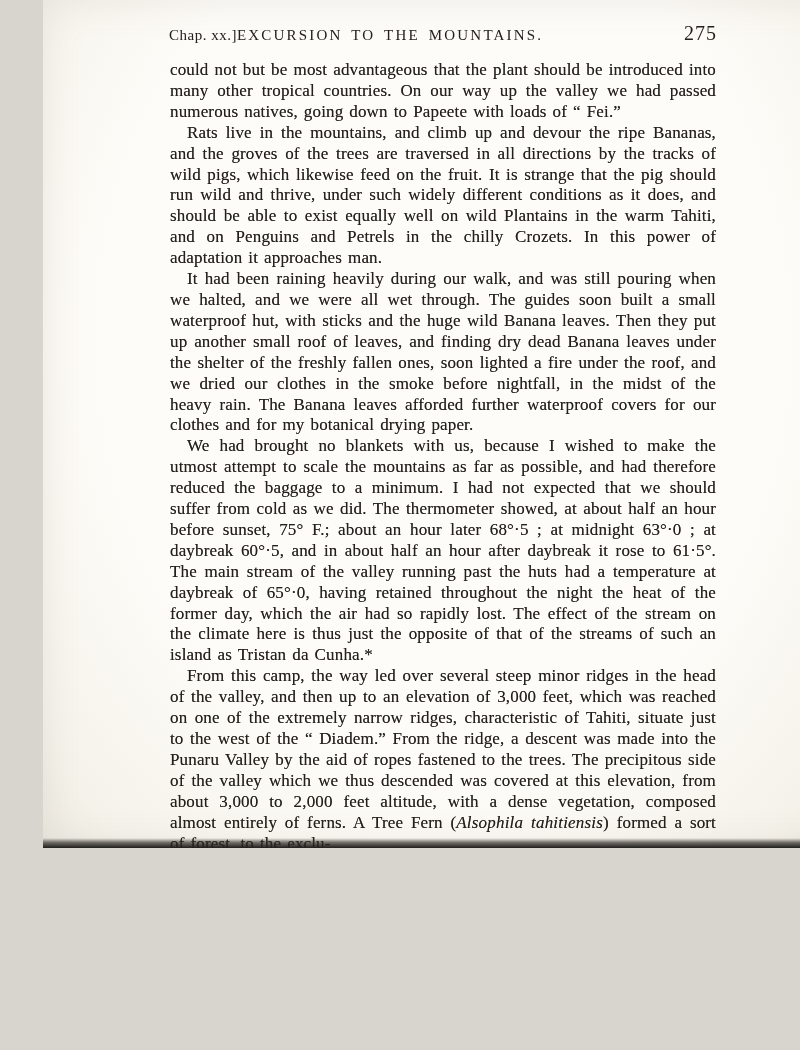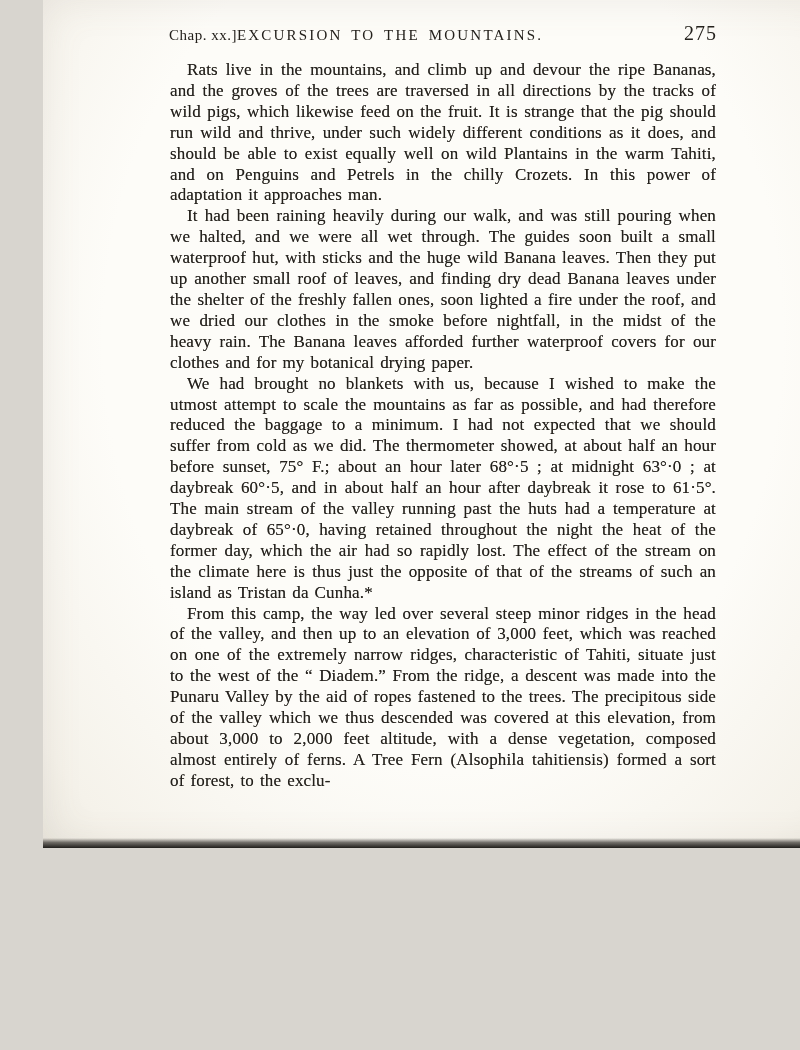--- a/index.html
+++ b/index.html
@@ -74,35 +74,37 @@
   }
   .bottom-shadow {
     position: absolute;
     left: 0;
     bottom: 0;
     width: 100%;
     height: 10px;
     background: linear-gradient(to bottom, rgba(50,46,42,0) 0%, rgba(45,42,38,0.65) 45%, #201e1b 100%);
   }
   .species-italic {
+    font-style: italic;
     letter-spacing: 0.2px;
   }
 </style>
 </head>
 <body>
 
 <div class="page">
 
   <div class="header">
     <span class="chap">Chap. xx.]</span>
     <span class="running-title">EXCURSION TO THE MOUNTAINS.</span>
     <span class="pagenum">275</span>
   </div>
 
   <div class="body-text">
+    <p class="noindent">could not but be most advantageous that the plant should be introduced into many other tropical countries.  On our way up the valley we had passed numerous natives, going down to Papeete with loads of “ Fei.”</p>
     <p>Rats live in the mountains, and climb up and devour the ripe Bananas, and the groves of the trees are traversed in all directions by the tracks of wild pigs, which likewise feed on the fruit.  It is strange that the pig should run wild and thrive, under such widely different conditions as it does, and should be able to exist equally well on wild Plantains in the warm Tahiti, and on Penguins and Petrels in the chilly Crozets.  In this power of adaptation it approaches man.</p>
     <p>It had been raining heavily during our walk, and was still pouring when we halted, and we were all wet through.  The guides soon built a small waterproof hut, with sticks and the huge wild Banana leaves.  Then they put up another small roof of leaves, and finding dry dead Banana leaves under the shelter of the freshly fallen ones, soon lighted a fire under the roof, and we dried our clothes in the smoke before nightfall, in the midst of the heavy rain.  The Banana leaves afforded further waterproof covers for our clothes and for my botanical drying paper.</p>
     <p>We had brought no blankets with us, because I wished to make the utmost attempt to scale the mountains as far as possible, and had therefore reduced the baggage to a minimum. I had not expected that we should suffer from cold as we did. The thermometer showed, at about half an hour before sunset, 75° F.; about an hour later 68°·5 ; at midnight 63°·0 ; at daybreak 60°·5, and in about half an hour after daybreak it rose to 61·5°.  The main stream of the valley running past the huts had a temperature at daybreak of 65°·0, having retained throughout the night the heat of the former day, which the air had so rapidly lost.  The effect of the stream on the climate here is thus just the opposite of that of the streams of such an island as Tristan da Cunha.*</p>
     <p><span>From this camp, the way led over several steep minor ridges in the head of the valley, and then up to an elevation of 3,000 feet, which was reached on one of the extremely narrow ridges, characteristic of Tahiti, situate just to the west of the “ Diadem.” From the ridge, a descent was made into the Punaru Valley by the aid of ropes fastened to the trees.  The precipitous side of the valley which we thus descended was covered at this elevation, from about 3,000 to 2,000 feet altitude, with a dense vegetation, composed almost entirely of ferns.  A Tree Fern (</span><span class="species-italic">Alsophila tahitiensis</span><span>) formed a sort of forest, to the exclu-</span></p>
   </div>
 
   <div class="footnote">* See page 96.</div>
 
   <div class="bottom-shadow"></div>
 

